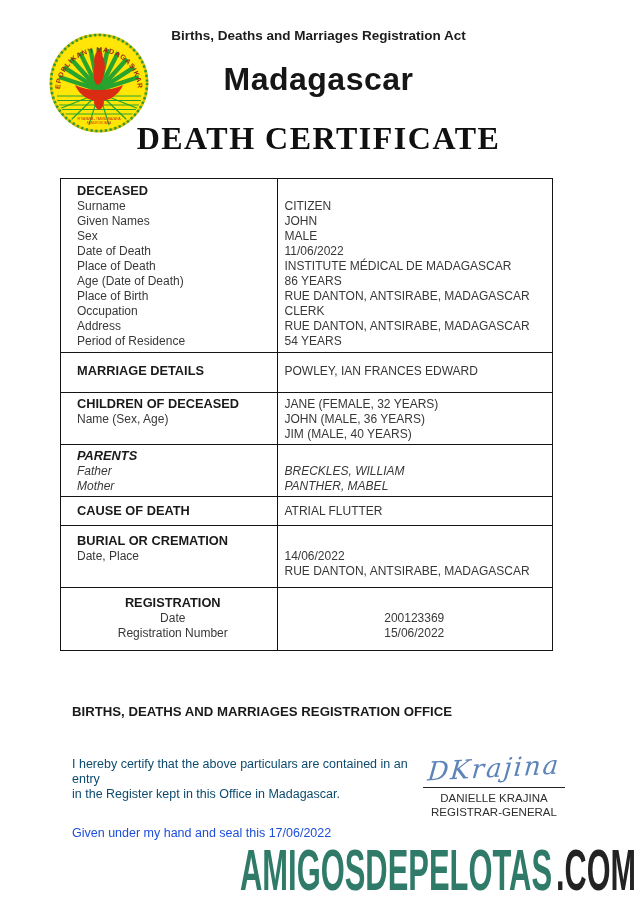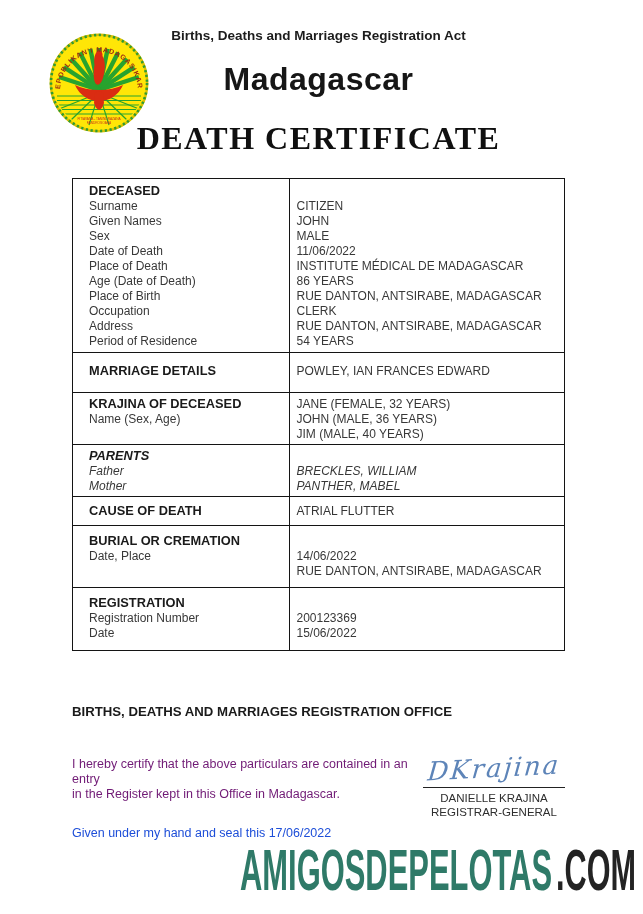--- a/index.html
+++ b/index.html
@@ -15,42 +15,42 @@
   }
 
   
   .seal { position: absolute; left: 49px; top: 33px; }
   .hdr { position: absolute; left: 72px; top: 28px; width: 493px; text-align: center; }
   .act-line { font-size: 13.5px; font-weight: bold; color: #1c1c1c; margin-bottom: 18px; }
   .country-title { font-size: 32px; font-weight: bold; color: #161616; line-height: 36px; letter-spacing: 0.5px; }
   .doc-title { font-family: "Liberation Serif", serif; font-size: 32px; font-weight: bold; color: #101010; line-height: 34px; margin-top: 24px; letter-spacing: 1.5px; }
 
   
-  .cert-table { position: absolute; left: 72px; top: 178px; width: 493px; border: 1.6px solid #141414; }
+  .cert-table { position: absolute; left: 60px; top: 178px; width: 493px; border: 1.6px solid #141414; }
   .sect { display: flex; }
   .sect + .sect { border-top: 1.6px solid #141414; }
   .lcell { width: 216.5px; flex: none; border-right: 1.6px solid #141414; padding: 0 8px 0 16px; }
   .vcell { flex: 1; padding: 0 8px 0 7px; }
   .stitle { height: 16px; line-height: 16px; font-size: 12.8px; font-weight: bold; color: #1a1a1a; white-space: nowrap; }
   .vtitle { height: 16px; line-height: 16px; font-size: 12px; color: #353535; white-space: nowrap; }
   .ln { height: 15px; line-height: 15px; font-size: 12px; color: #383838; white-space: nowrap; }
   .s-deceased .lcell, .s-deceased .vcell { padding-top: 4px; padding-bottom: 3px; }
   .s-marriage { min-height: 40px; } .s-marriage .lcell, .s-marriage .vcell { padding-top: 10px; }
   .s-children { min-height: 47px; } .s-children .lcell, .s-children .vcell { padding-top: 3px; padding-bottom: 2px; }
   .s-parents { min-height: 49px; font-style: italic; } .s-parents .lcell, .s-parents .vcell { padding-top: 3px; padding-bottom: 2px; }
   .s-cause { min-height: 29px; } .s-cause .lcell, .s-cause .vcell { padding-top: 6px; }
   .s-burial { min-height: 62px; } .s-burial .lcell, .s-burial .vcell { padding-top: 7px; }
-  .s-registration { min-height: 63px; } .s-registration .lcell, .s-registration .vcell { padding-top: 7px; }
+  .s-registration { min-height: 63px; } .s-registration .lcell, .s-registration .vcell { padding-top: 7px; text-align: center; }
 
   
   .office { position: absolute; left: 72px; top: 704px; width: 493px; }
   .office-heading { font-size: 13.2px; font-weight: bold; color: #1a1a1a; }
   .certify-row { display: flex; justify-content: space-between; margin-top: 38px; }
   .certify-col { width: 350px; }
-  .certify-text { font-size: 12.5px; line-height: 15px; color: #701a75; }
+  .certify-text { font-size: 12.5px; line-height: 15px; color: #0c4a6e; }
   .issued-line { margin-top: 24px; font-size: 12.5px; color: #1d4ed8; }
   .sig-block { width: 142px; text-align: center; margin-top: -6px; }
   .sig-script {
     font-family: "DejaVu Serif", serif; font-style: italic;
     font-size: 26px; color: #5d84b8; line-height: 34px;
     transform: rotate(-3deg) skewX(-8deg); letter-spacing: 2px;
   }
   .sig-rule { border-top: 1.5px solid #222; margin-top: 2px; }
   .sig-name { margin-top: 4px; font-size: 11.5px; line-height: 13.5px; color: #2e2e2e; white-space: nowrap; }
   .sig-title { font-size: 11.5px; line-height: 13.5px; color: #2e2e2e; white-space: nowrap; }
@@ -156,21 +156,21 @@
       <div class="lcell">
         <div class="stitle">MARRIAGE DETAILS</div>
       </div>
       <div class="vcell">
         <div class="vtitle">POWLEY, IAN FRANCES EDWARD</div>
       </div>
     </div>
 
     <div class="sect s-children">
       <div class="lcell">
-        <div class="stitle">KRAJINA OF DECEASED</div>
+        <div class="stitle">CHILDREN OF DECEASED</div>
         <div class="ln">Name (Sex, Age)</div>
         <div class="ln"></div>
       </div>
       <div class="vcell">
         <div class="vtitle">JANE (FEMALE, 32 YEARS)</div>
         <div class="ln">JOHN (MALE, 36 YEARS)</div>
         <div class="ln">JIM (MALE, 40 YEARS)</div>
       </div>
     </div>
 
@@ -205,22 +205,22 @@
       <div class="vcell">
         <div class="vtitle"></div>
         <div class="ln">14/06/2022</div>
         <div class="ln">RUE DANTON, ANTSIRABE, MADAGASCAR</div>
       </div>
     </div>
 
     <div class="sect s-registration">
       <div class="lcell">
         <div class="stitle">REGISTRATION</div>
+        <div class="ln">Date</div>
         <div class="ln">Registration Number</div>
-        <div class="ln">Date</div>
       </div>
       <div class="vcell">
         <div class="vtitle"></div>
         <div class="ln">200123369</div>
         <div class="ln">15/06/2022</div>
       </div>
     </div>
 
   </div>
 

